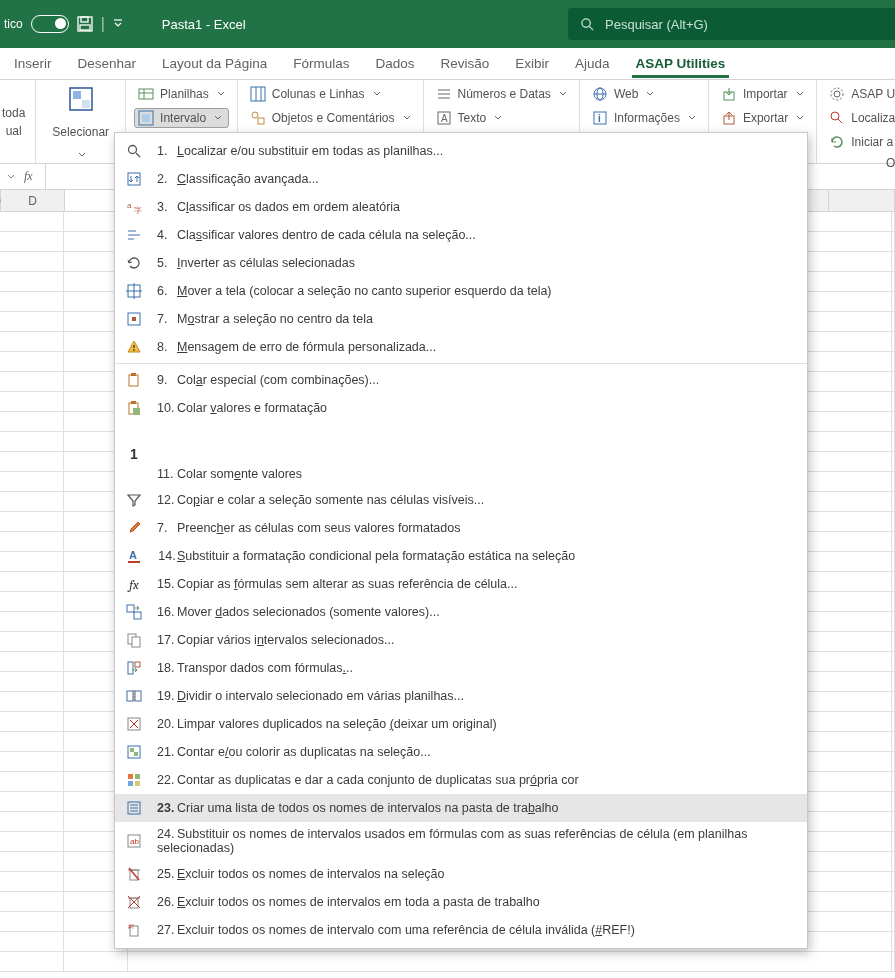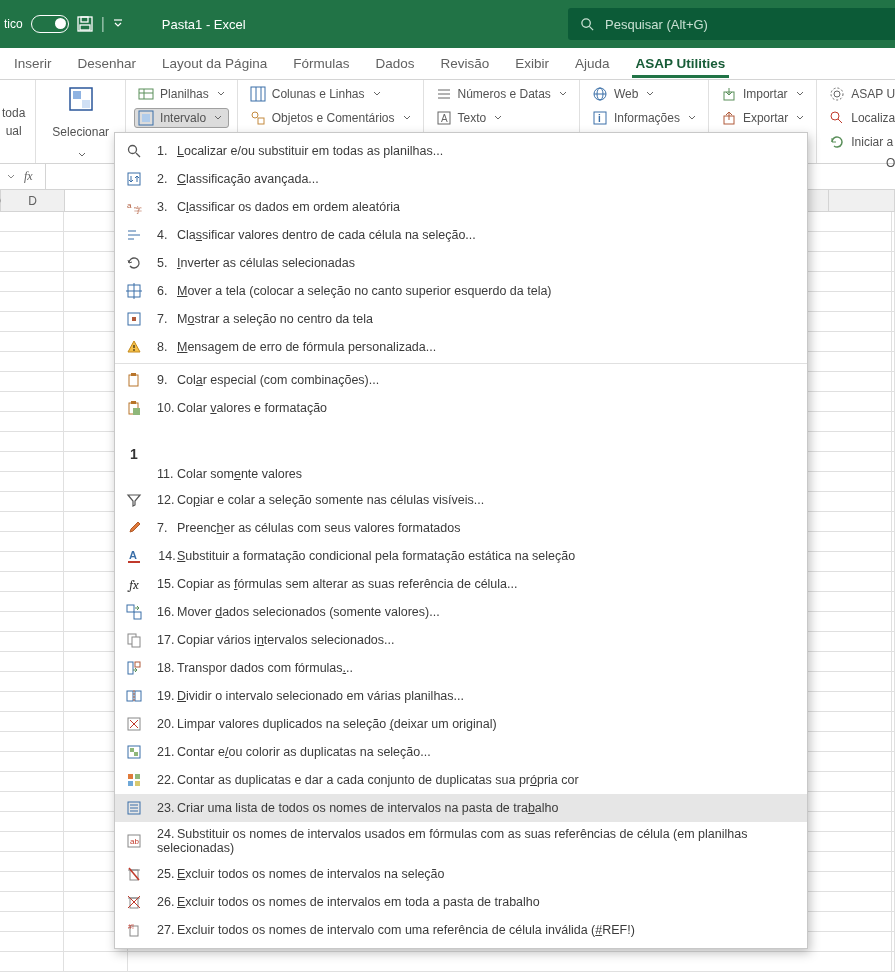--- a/index.html
+++ b/index.html
@@ -743,21 +743,21 @@
     </div>
     <div class="ditem hl">
       <span class="dicon">
         <svg width="16" height="16" viewBox="0 0 16 16">
           <rect x="2" y="2" width="12" height="12" fill="none" stroke="#3a6fa8"></rect>
           <line x1="4" y1="5" x2="12" y2="5" stroke="#3a6fa8"></line>
           <line x1="4" y1="8" x2="12" y2="8" stroke="#3a6fa8"></line>
           <line x1="4" y1="11" x2="12" y2="11" stroke="#3a6fa8"></line>
         </svg>
       </span>
-      <span><span style="display: inline-block; min-width: 20px;">23. </span>Criar uma lista de todos os nomes de intervalos na pasta de tra<span class="u">b</span>alho</span>
+      <span><span style="display: inline-block; min-width: 20px; font-weight: bold;">23. </span>Criar uma lista de todos os nomes de intervalos na pasta de tra<span class="u">b</span>alho</span>
     </div>
     <div class="ditem">
       <span class="dicon">
         <svg width="16" height="16" viewBox="0 0 16 16">
           <rect x="2" y="2" width="12" height="12" fill="none" stroke="#888"></rect>
           <text x="4" y="11" font-size="8" fill="#c0392b">ab</text>
         </svg>
       </span>
       <span><span style="display: inline-block; min-width: 20px;">24. </span>Substituir os nomes de intervalos usados em fórmulas com as suas referências de célula (em planilhas selecionadas)</span>
     </div>

